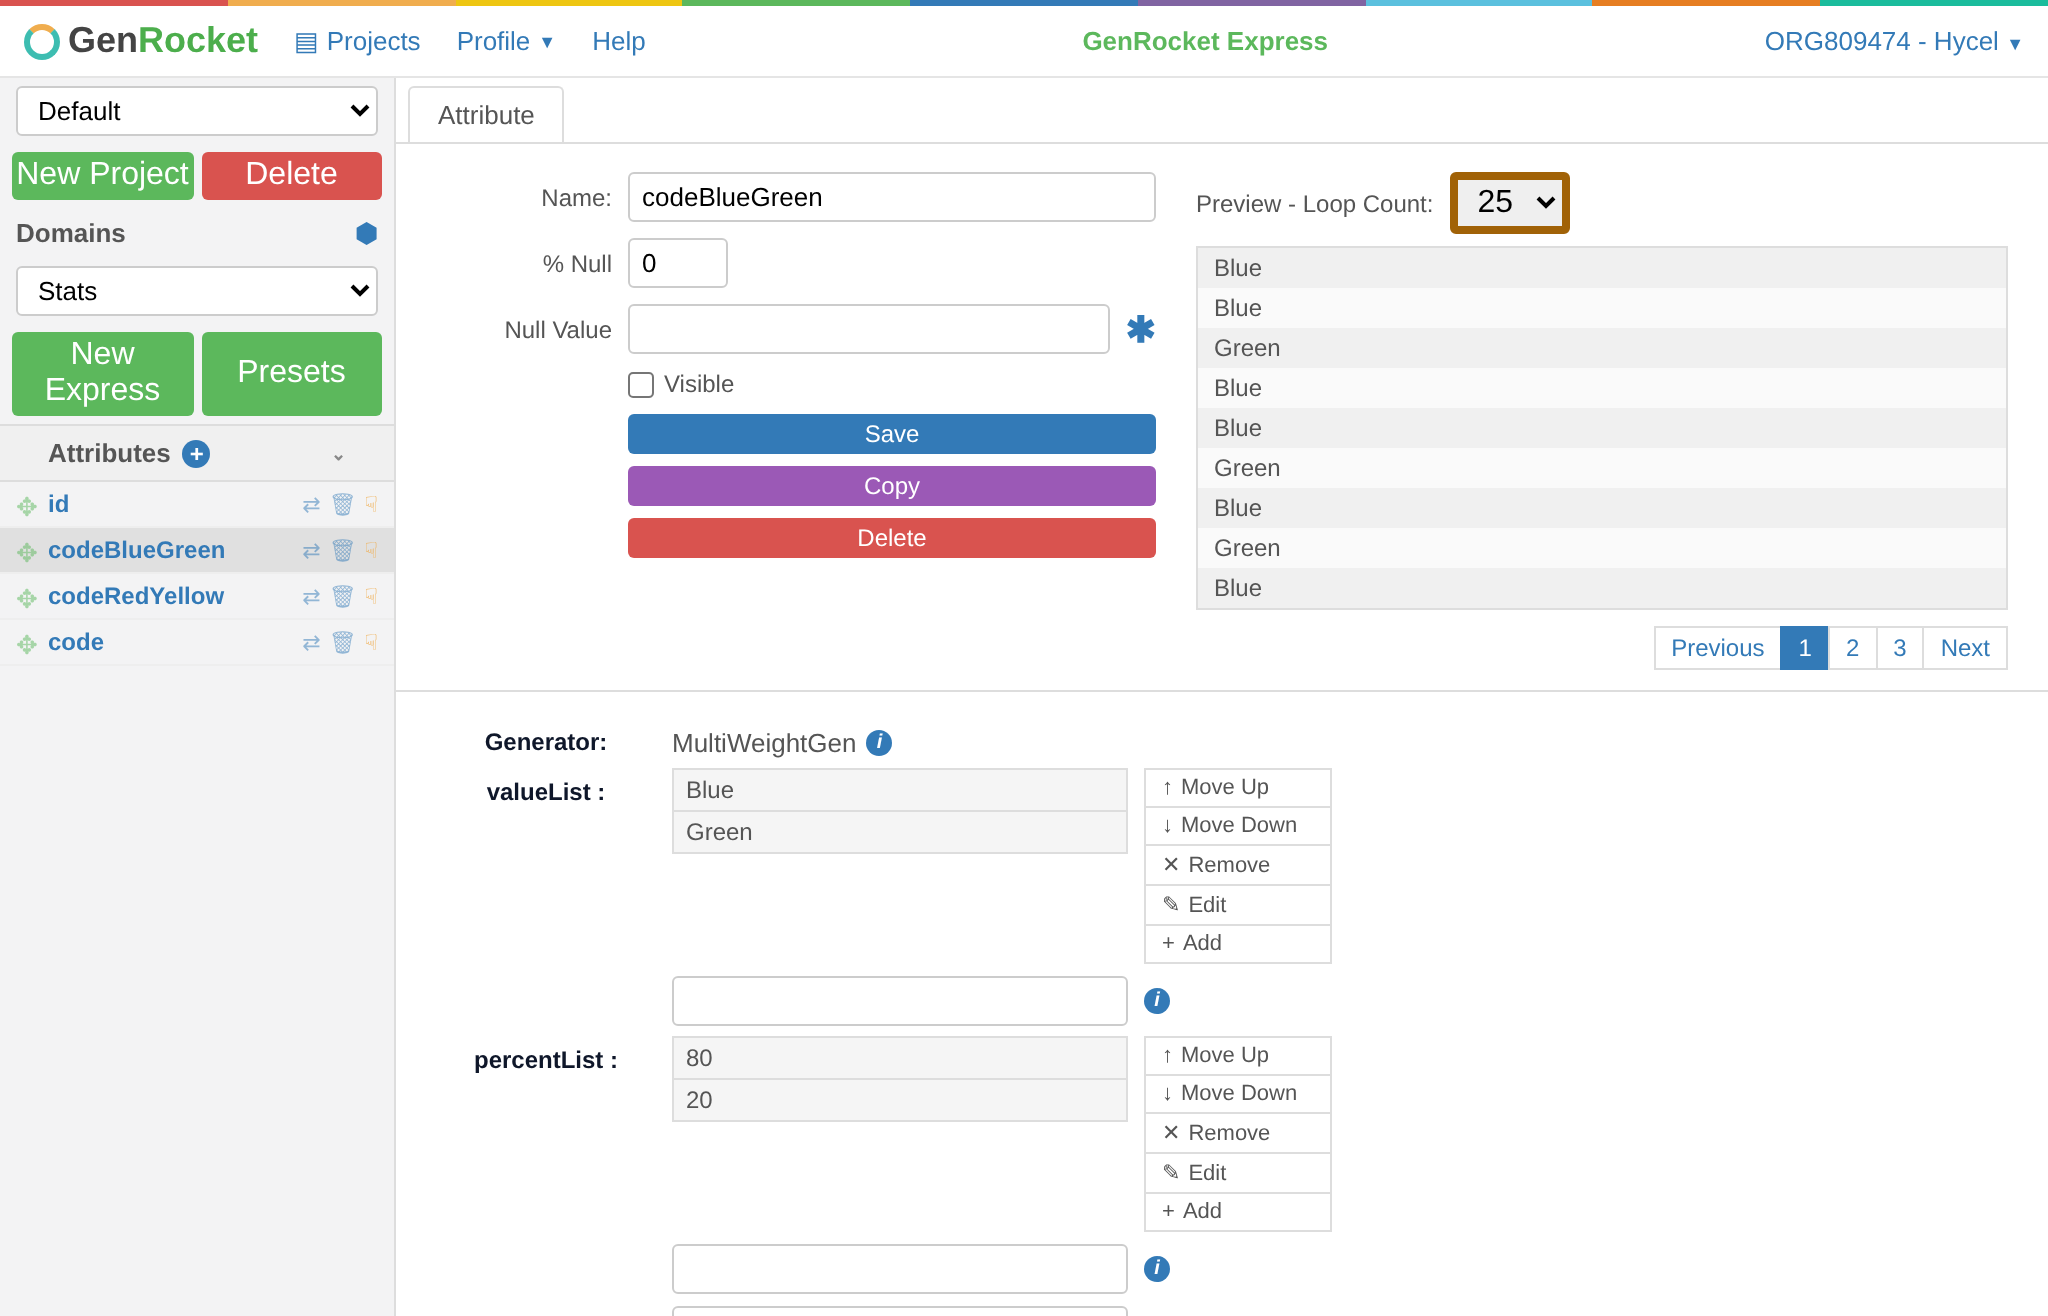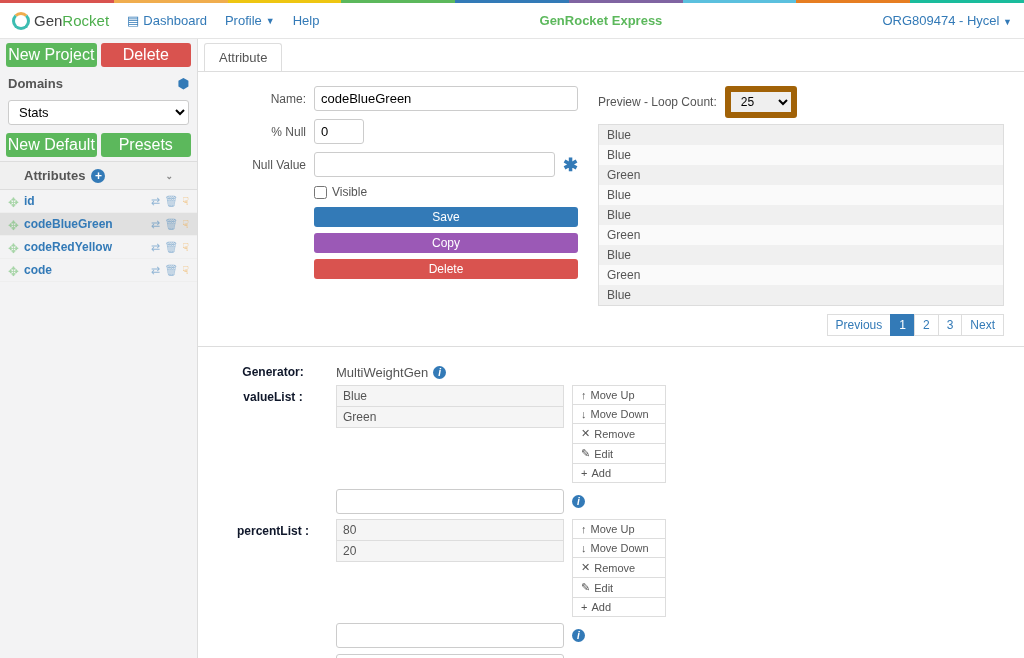--- a/index.html
+++ b/index.html
@@ -14,21 +14,21 @@
     .cs-red{background:#d9534f}.cs-orange{background:#f0ad4e}.cs-yellow{background:#eec611}.cs-green{background:#5cb85c}.cs-blue{background:#337ab7}.cs-purple{background:#8064a2}.cs-teal{background:#5bc0de}.cs-orange2{background:#e67e22}.cs-cyan{background:#1abc9c}
 
     .topbar {
       display: flex;
       align-items: center;
       padding: 4px 12px;
       border-bottom: 1px solid #e5e5e5;
       gap: 18px;
       height: 36px;
     }
-    .logo { display:flex; align-items:center; gap:4px; font-weight:400; color:#444; font-size:15px;}
+    .logo { display:flex; align-items:center; gap:4px; font-weight:700; color:#444; font-size:18px;}
     .logo-swirl { width:18px; height:18px; border-radius:50%; border:3px solid #3dbdb1; border-top-color:#f0ad4e; display:inline-block;}
     .gen{color:#444}.rocket{color:#4cae4c}
     .nav-link { color:#337ab7; display:flex; align-items:center; gap:4px;}
     .nav-brand { color:#5cb85c; font-weight:600; flex:1; text-align:center;}
     .nav-right { color:#337ab7; margin-left:auto;}
 
     .main { display:flex; height: calc(100vh - 39px); }
 
     .sidebar { width: 198px; background:#f3f3f4; border-right:1px solid #ddd; font-size:13px;}
     .side-sec-hdr { padding: 5px 8px; font-weight:700; color:#555; display:flex; align-items:center; justify-content:space-between;}
@@ -60,21 +60,21 @@
     .frow{display:flex;align-items:center;margin-bottom:8px;gap:8px;}
     .flabel{width:88px;text-align:right;font-size:12px;color:#555;}
     .finput{flex:1;border:1px solid #ccc;border-radius:3px;padding:4px 6px;font-size:13px;}
     .finput-sm{width:50px;border:1px solid #ccc;border-radius:3px;padding:4px 6px;font-size:13px;}
     .asterisk{color:#337ab7;font-size:18px;font-weight:700;}
     .checkbox{display:flex;align-items:center;gap:5px;margin-left:96px;font-size:12px;color:#555;}
     .btn-row{display:flex;gap:6px;margin-left:96px;margin-top:8px;flex-direction:column;}
     .btn-sm{padding:3px 14px;font-size:12px;border:none;border-radius:3px;color:#fff;cursor:pointer;}
 
     .preview-hdr{display:flex;align-items:center;gap:8px;font-size:12px;color:#555;margin-bottom:6px;}
-    .preview-sel{border:6px solid #a16207;border-radius:3px;padding:2px 20px 2px 6px;font-size:12px;}
+    .preview-sel{border:4px solid #a16207;border-radius:3px;padding:2px 8px 2px 6px;font-size:16px;}
     .preview-table{border:1px solid #ddd;width:100%;}
     .preview-cell{padding:3px 8px;font-size:12px;color:#555;}
     .preview-cell:nth-child(odd){background:#f0f0f0;}
     .preview-cell:nth-child(even){background:#fafafa;}
     .pager{display:flex;gap:0;justify-content:flex-end;margin-top:8px;}
     .page-btn{border:1px solid #ddd;padding:3px 8px;font-size:12px;color:#337ab7;background:#fff;cursor:pointer;margin-left:-1px;}
     .page-btn.active{background:#337ab7;color:#fff;border-color:#337ab7;}
 
     .gen-section{border-top:1px solid #ddd;padding:14px 20px 0 20px;}
     .gen-row{display:flex;align-items:flex-start;margin-bottom:6px;gap:8px;}
@@ -103,52 +103,57 @@
     <span class="cs-cyan"></span>
 </div>
 
 <div class="topbar">
   <div class="logo">
     <span class="logo-swirl"></span>
     <span><span class="gen">Gen</span><span class="rocket">Rocket</span></span>
   </div>
   <a class="nav-link">
     <span>▤</span>
-    <span>Dashboard</span>
+    <span>Projects</span>
   </a>
   <a class="nav-link">
     <span>Profile</span>
     <span class="chev">▼</span>
   </a>
   <a class="nav-link">Help</a>
   <div class="nav-brand">GenRocket Express</div>
   <a class="nav-right">
     <span>ORG809474 - Hycel</span>
     <span class="chev">▼</span>
   </a>
 </div>
 
 <div class="main">
   <div class="sidebar">
+    <div class="side-row">
+      <select class="side-select">
+        <option>Default</option>
+      </select>
+    </div>
     <div class="side-btnrow">
       <button class="btn btn-green">New Project</button>
       <button class="btn btn-red">Delete</button>
     </div>
 
     <div class="side-sec-hdr">
       <span>Domains</span>
       <span style="color:#337ab7">⬢</span>
     </div>
     <div class="side-row">
       <select class="side-select">
         <option>Stats</option>
       </select>
     </div>
     <div class="side-btnrow">
-      <button class="btn btn-green">New Default</button>
+      <button class="btn btn-green">New Express</button>
       <button class="btn btn-green">Presets</button>
     </div>
 
     <div class="attr-hdr">
       <div class="attr-hdr-left">
         <span>Attributes</span>
         <span class="plus-circle">+</span>
       </div>
       <span class="chev" style="color:#888">⌄</span>
     </div>

